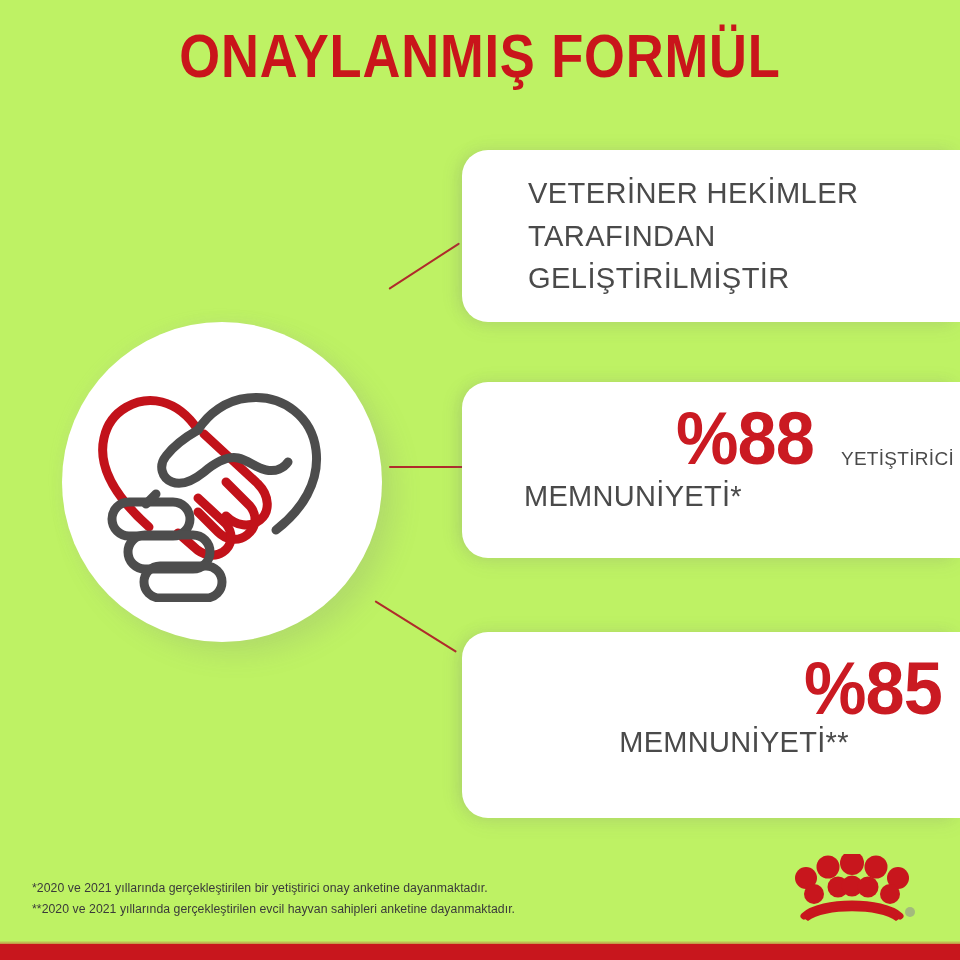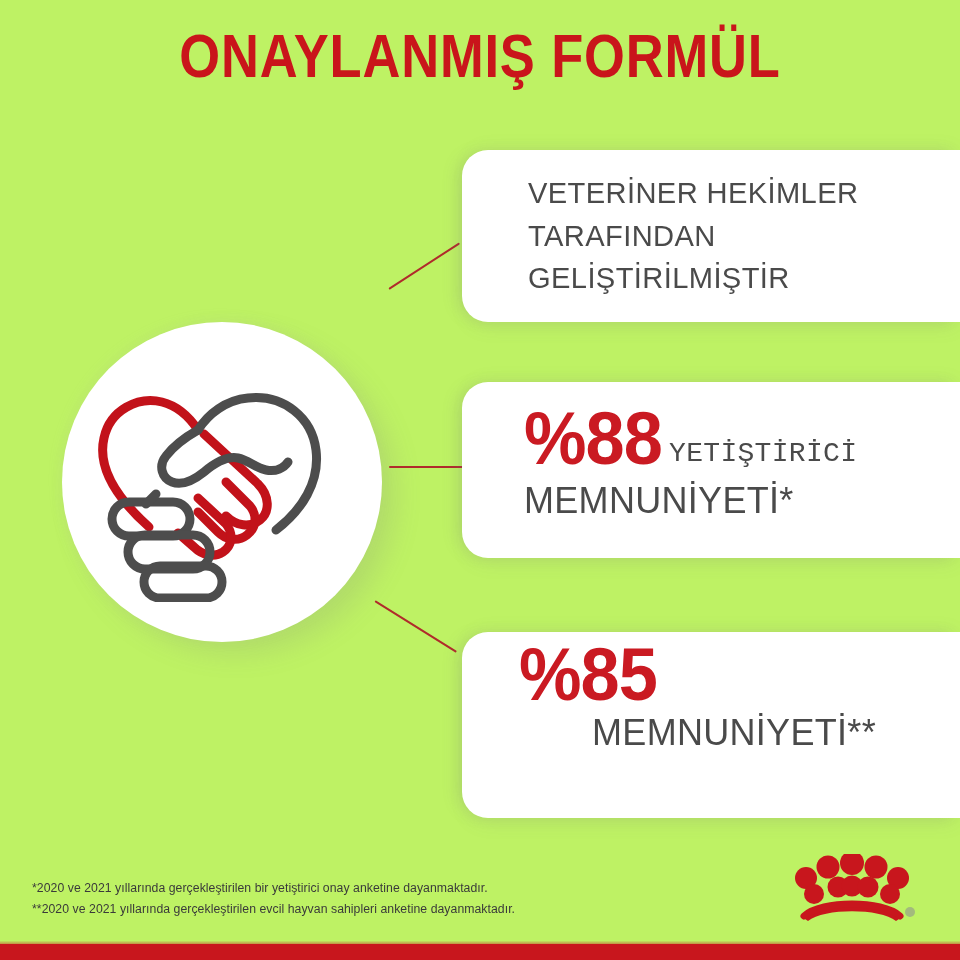--- a/index.html
+++ b/index.html
@@ -95,49 +95,49 @@
     color: #4a4a4a;
     transform: scaleX(0.97);
     transform-origin: 0 0;
   }
 
   .stat-block {
     position: absolute;
     color: #4a4a4a;
   }
   #stat-88 { left: 524px; top: 404px; width: 430px; }
-  #stat-85 { left: 519px; top: 640px; width: 430px; }
+  #stat-85 { left: 519px; top: 654px; width: 430px; }
 
   .stat-row {
     display: flex;
     align-items: flex-end;
-    gap: 0;
+    gap: 20px;
+    justify-content: flex-end;
   }
   .big-num {
     font-weight: bold;
     font-size: 74px;
     line-height: 0.94;
     color: #ca1a22;
     letter-spacing: -1px;
     transform: scaleX(0.95);
     transform-origin: 0 100%;
     white-space: nowrap;
   }
   .side-label {
-    font-size: 28px;
+    font-size: 19px;
     line-height: 1.08;
     letter-spacing: 0.3px;
     color: #4a4a4a;
     padding-bottom: 4px;
     white-space: pre-line;
-    font-family: Liberation Mono, monospace;
   }
   #stat-85 .side-label { padding-bottom: 2px; }
   .under-label {
-    font-size: 36px;
+    font-size: 29px;
     letter-spacing: 0.3px;
     color: #4a4a4a;
     margin-top: 6px;
     white-space: nowrap;
   }
   #stat-85 .under-label { margin-top: 2px; text-align: center; }
 
   
   .footnotes {
     position: absolute;

